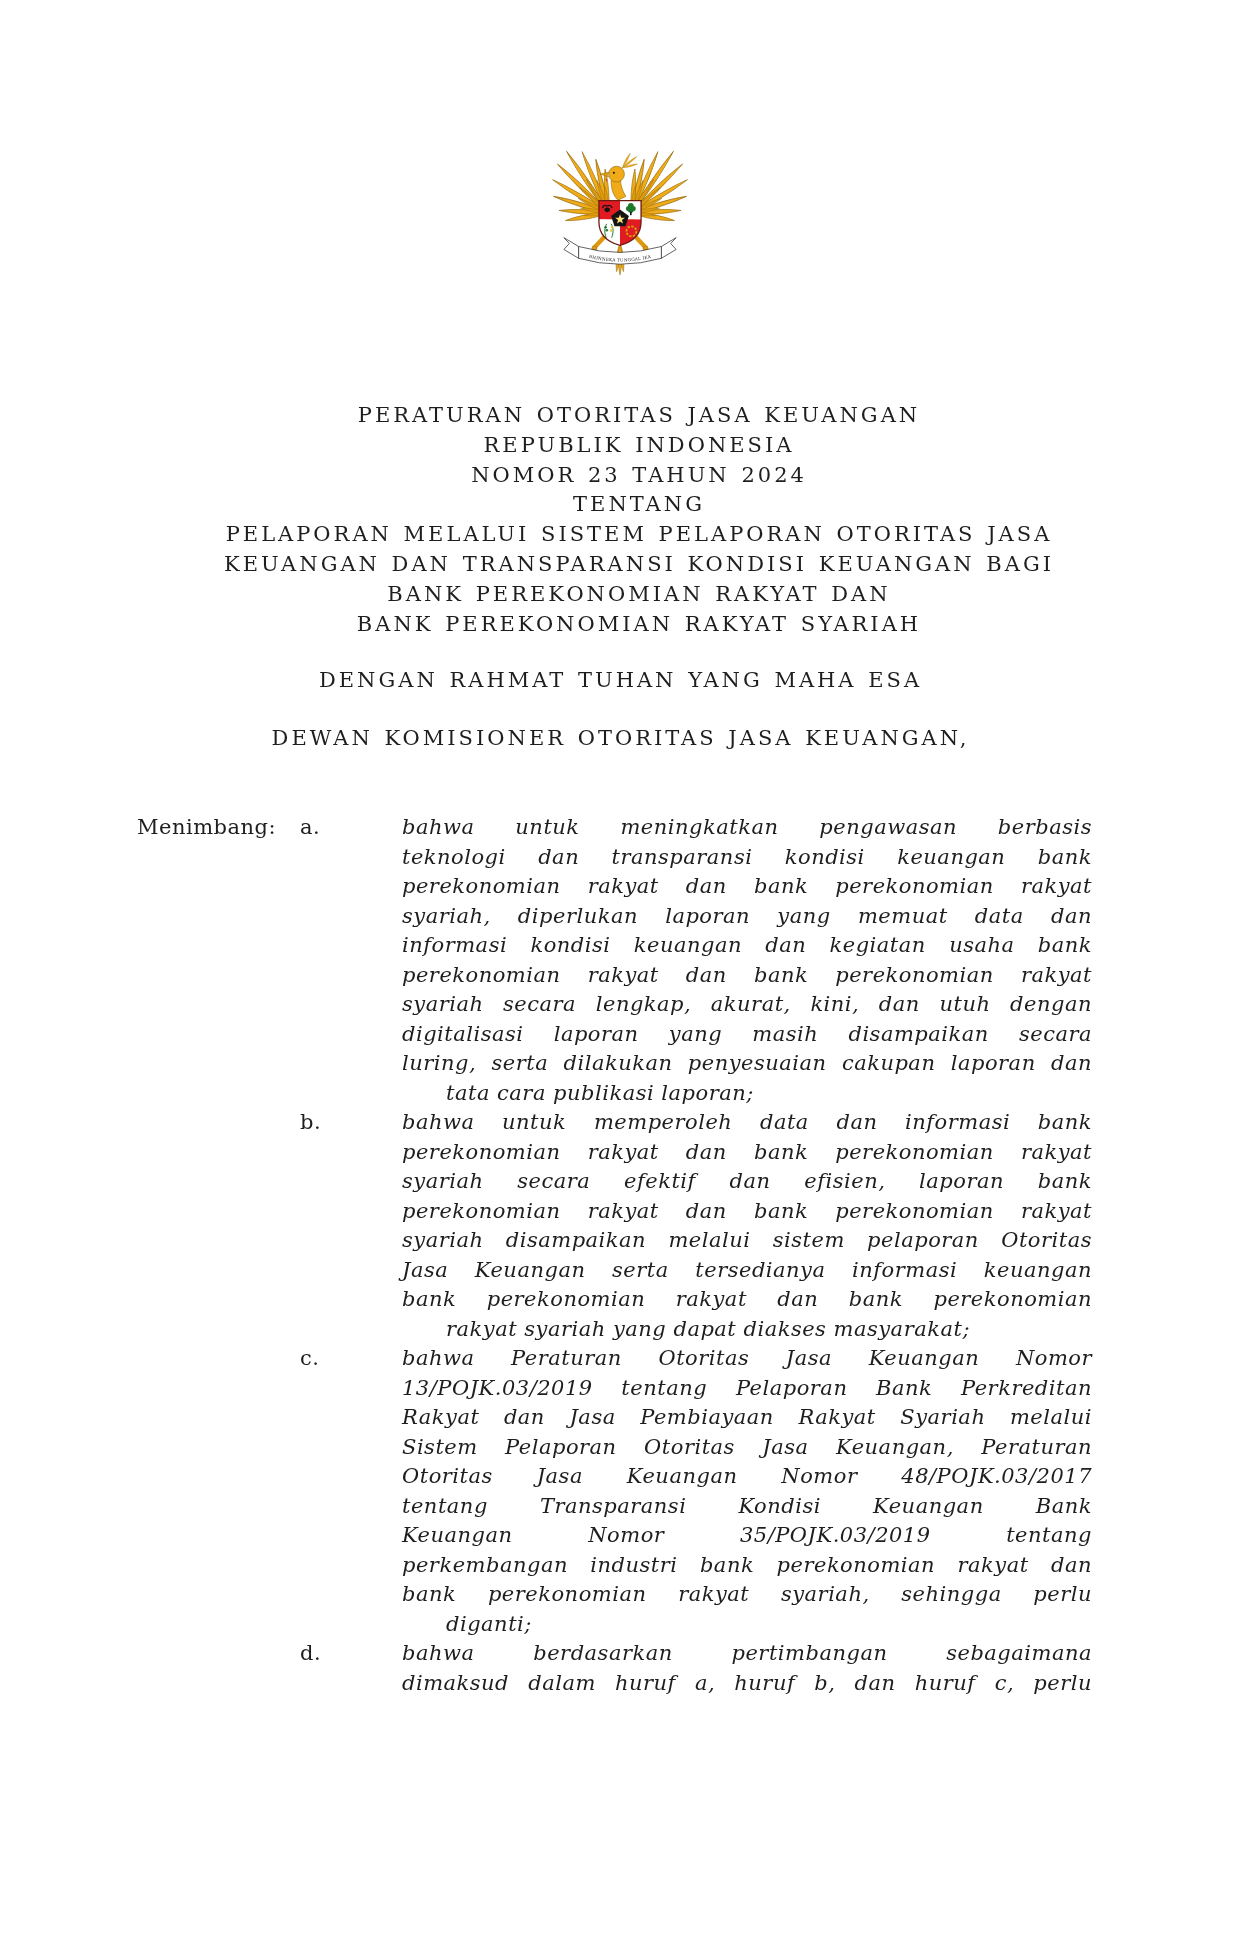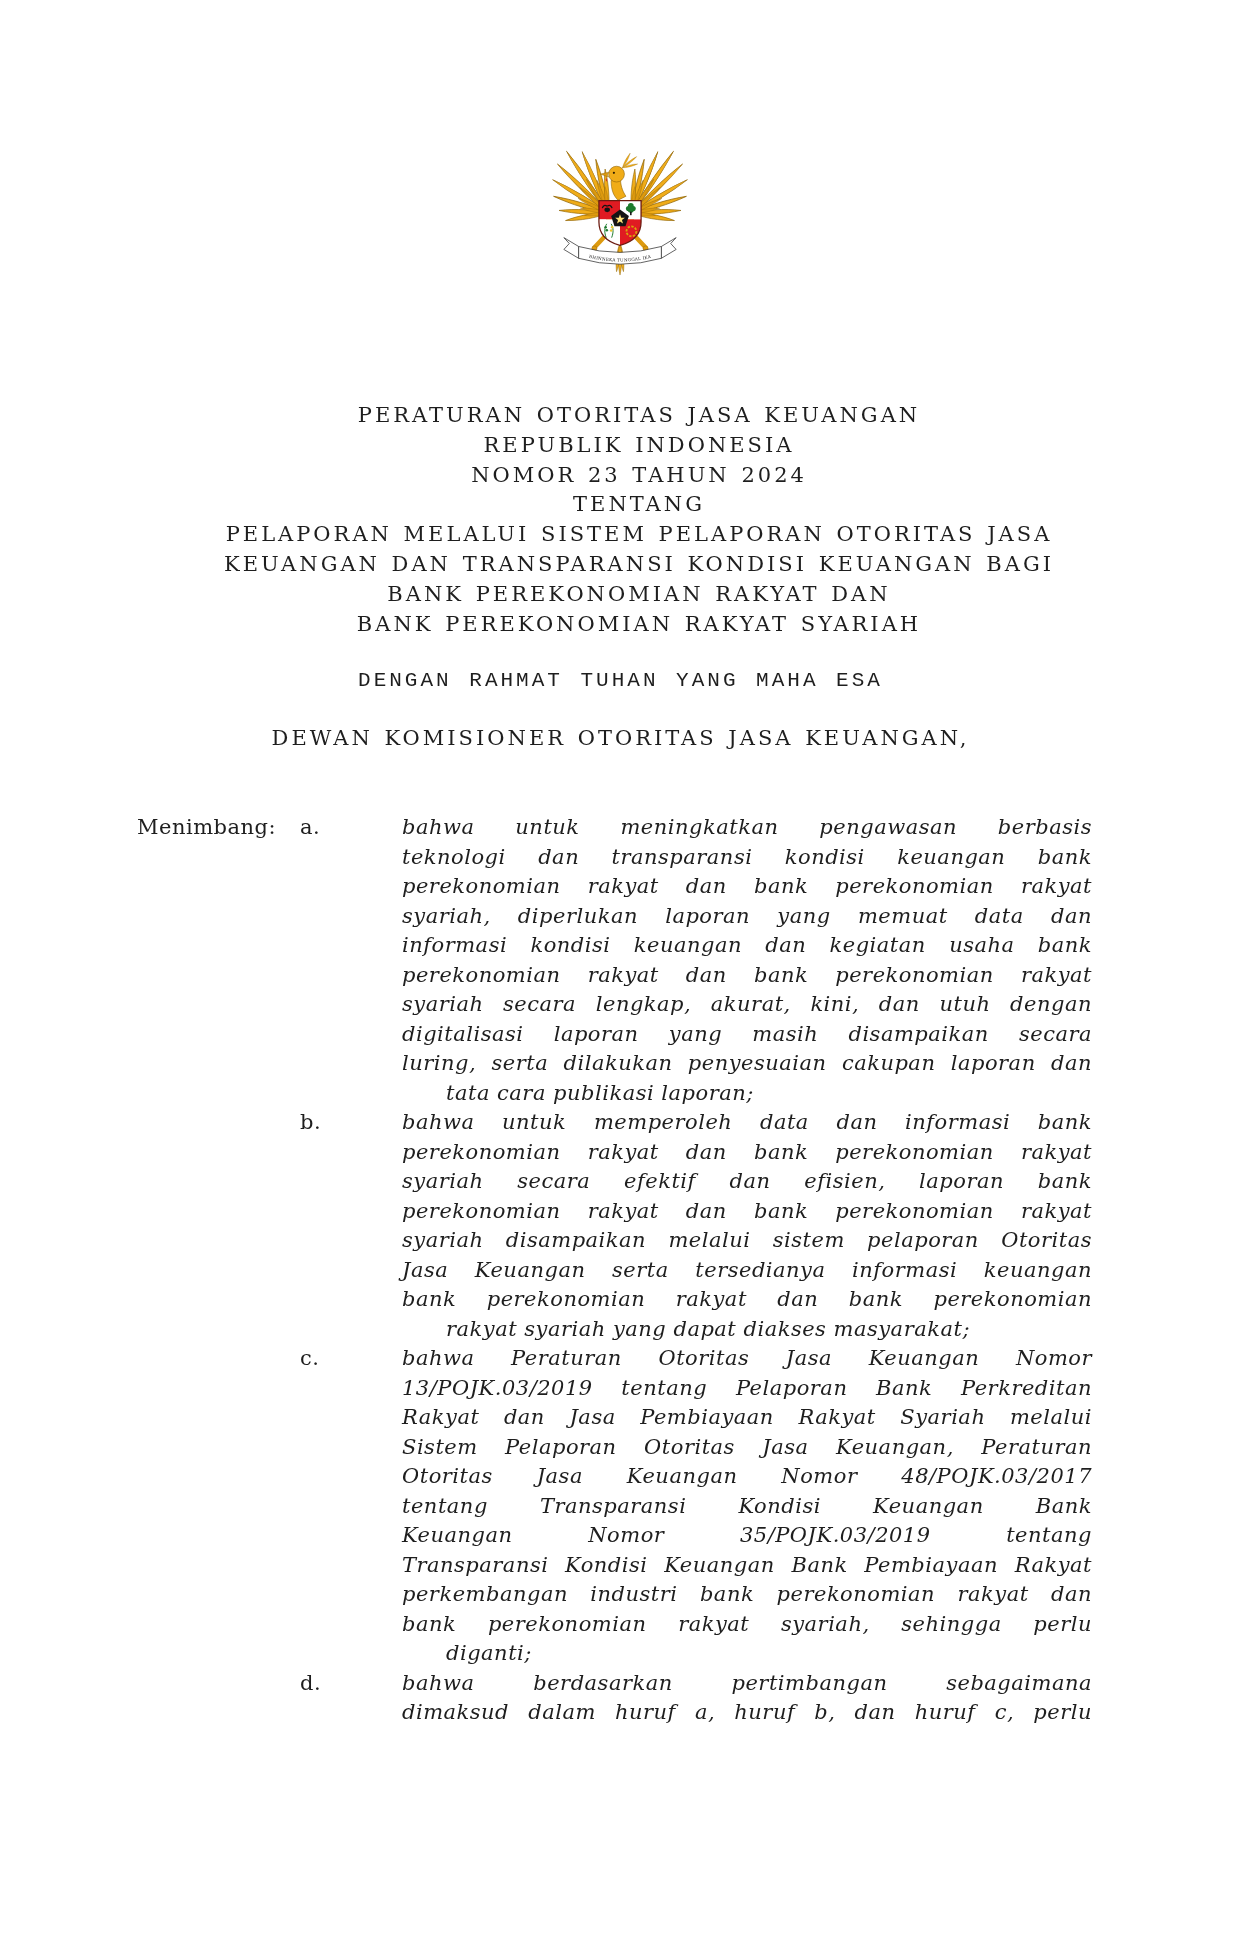--- a/index.html
+++ b/index.html
@@ -41,21 +41,21 @@
   .heading-line {
     position: absolute;
     left: 0; right: 0;
     text-align: center;
     font-size: 21px;
     line-height: 29.8px;
     letter-spacing: 3px;
     word-spacing: 2px;
     white-space: nowrap;
   }
-  .invocation { top: 666px; font-family: Liberation Mono, monospace; }
+  .invocation { top: 666px; }
   .issuer     { top: 724px; }
   
   .considering {
     position: absolute;
     left: 0;
     top: 813px;
     width: 986px;
     font-size: 21px;
     line-height: 29.5px;
     letter-spacing: 0.5px;
@@ -253,21 +253,20 @@
         <div class="item">
           <div class="letter">c.</div>
           <div class="itext">
             <div class="tline">bahwa Peraturan Otoritas Jasa Keuangan Nomor</div>
             <div class="tline">13/POJK.03/2019 tentang Pelaporan Bank Perkreditan</div>
             <div class="tline">Rakyat dan Jasa Pembiayaan Rakyat Syariah melalui</div>
             <div class="tline">Sistem Pelaporan Otoritas Jasa Keuangan, Peraturan</div>
             <div class="tline">Otoritas Jasa Keuangan Nomor 48/POJK.03/2017</div>
             <div class="tline">tentang Transparansi Kondisi Keuangan Bank</div>
             <div class="tline">Keuangan Nomor 35/POJK.03/2019 tentang</div>
-            <div class="tline">Transparansi Kondisi Keuangan Bank Pembiayaan Rakyat</div>
             <div class="tline">perkembangan industri bank perekonomian rakyat dan</div>
             <div class="tline">bank perekonomian rakyat syariah, sehingga perlu</div>
             <div class="tline endline">diganti;</div>
           </div>
         </div>
         <div class="item">
           <div class="letter">d.</div>
           <div class="itext">
             <div class="tline">bahwa berdasarkan pertimbangan sebagaimana</div>
             <div class="tline">dimaksud dalam huruf a, huruf b, dan huruf c, perlu</div>

